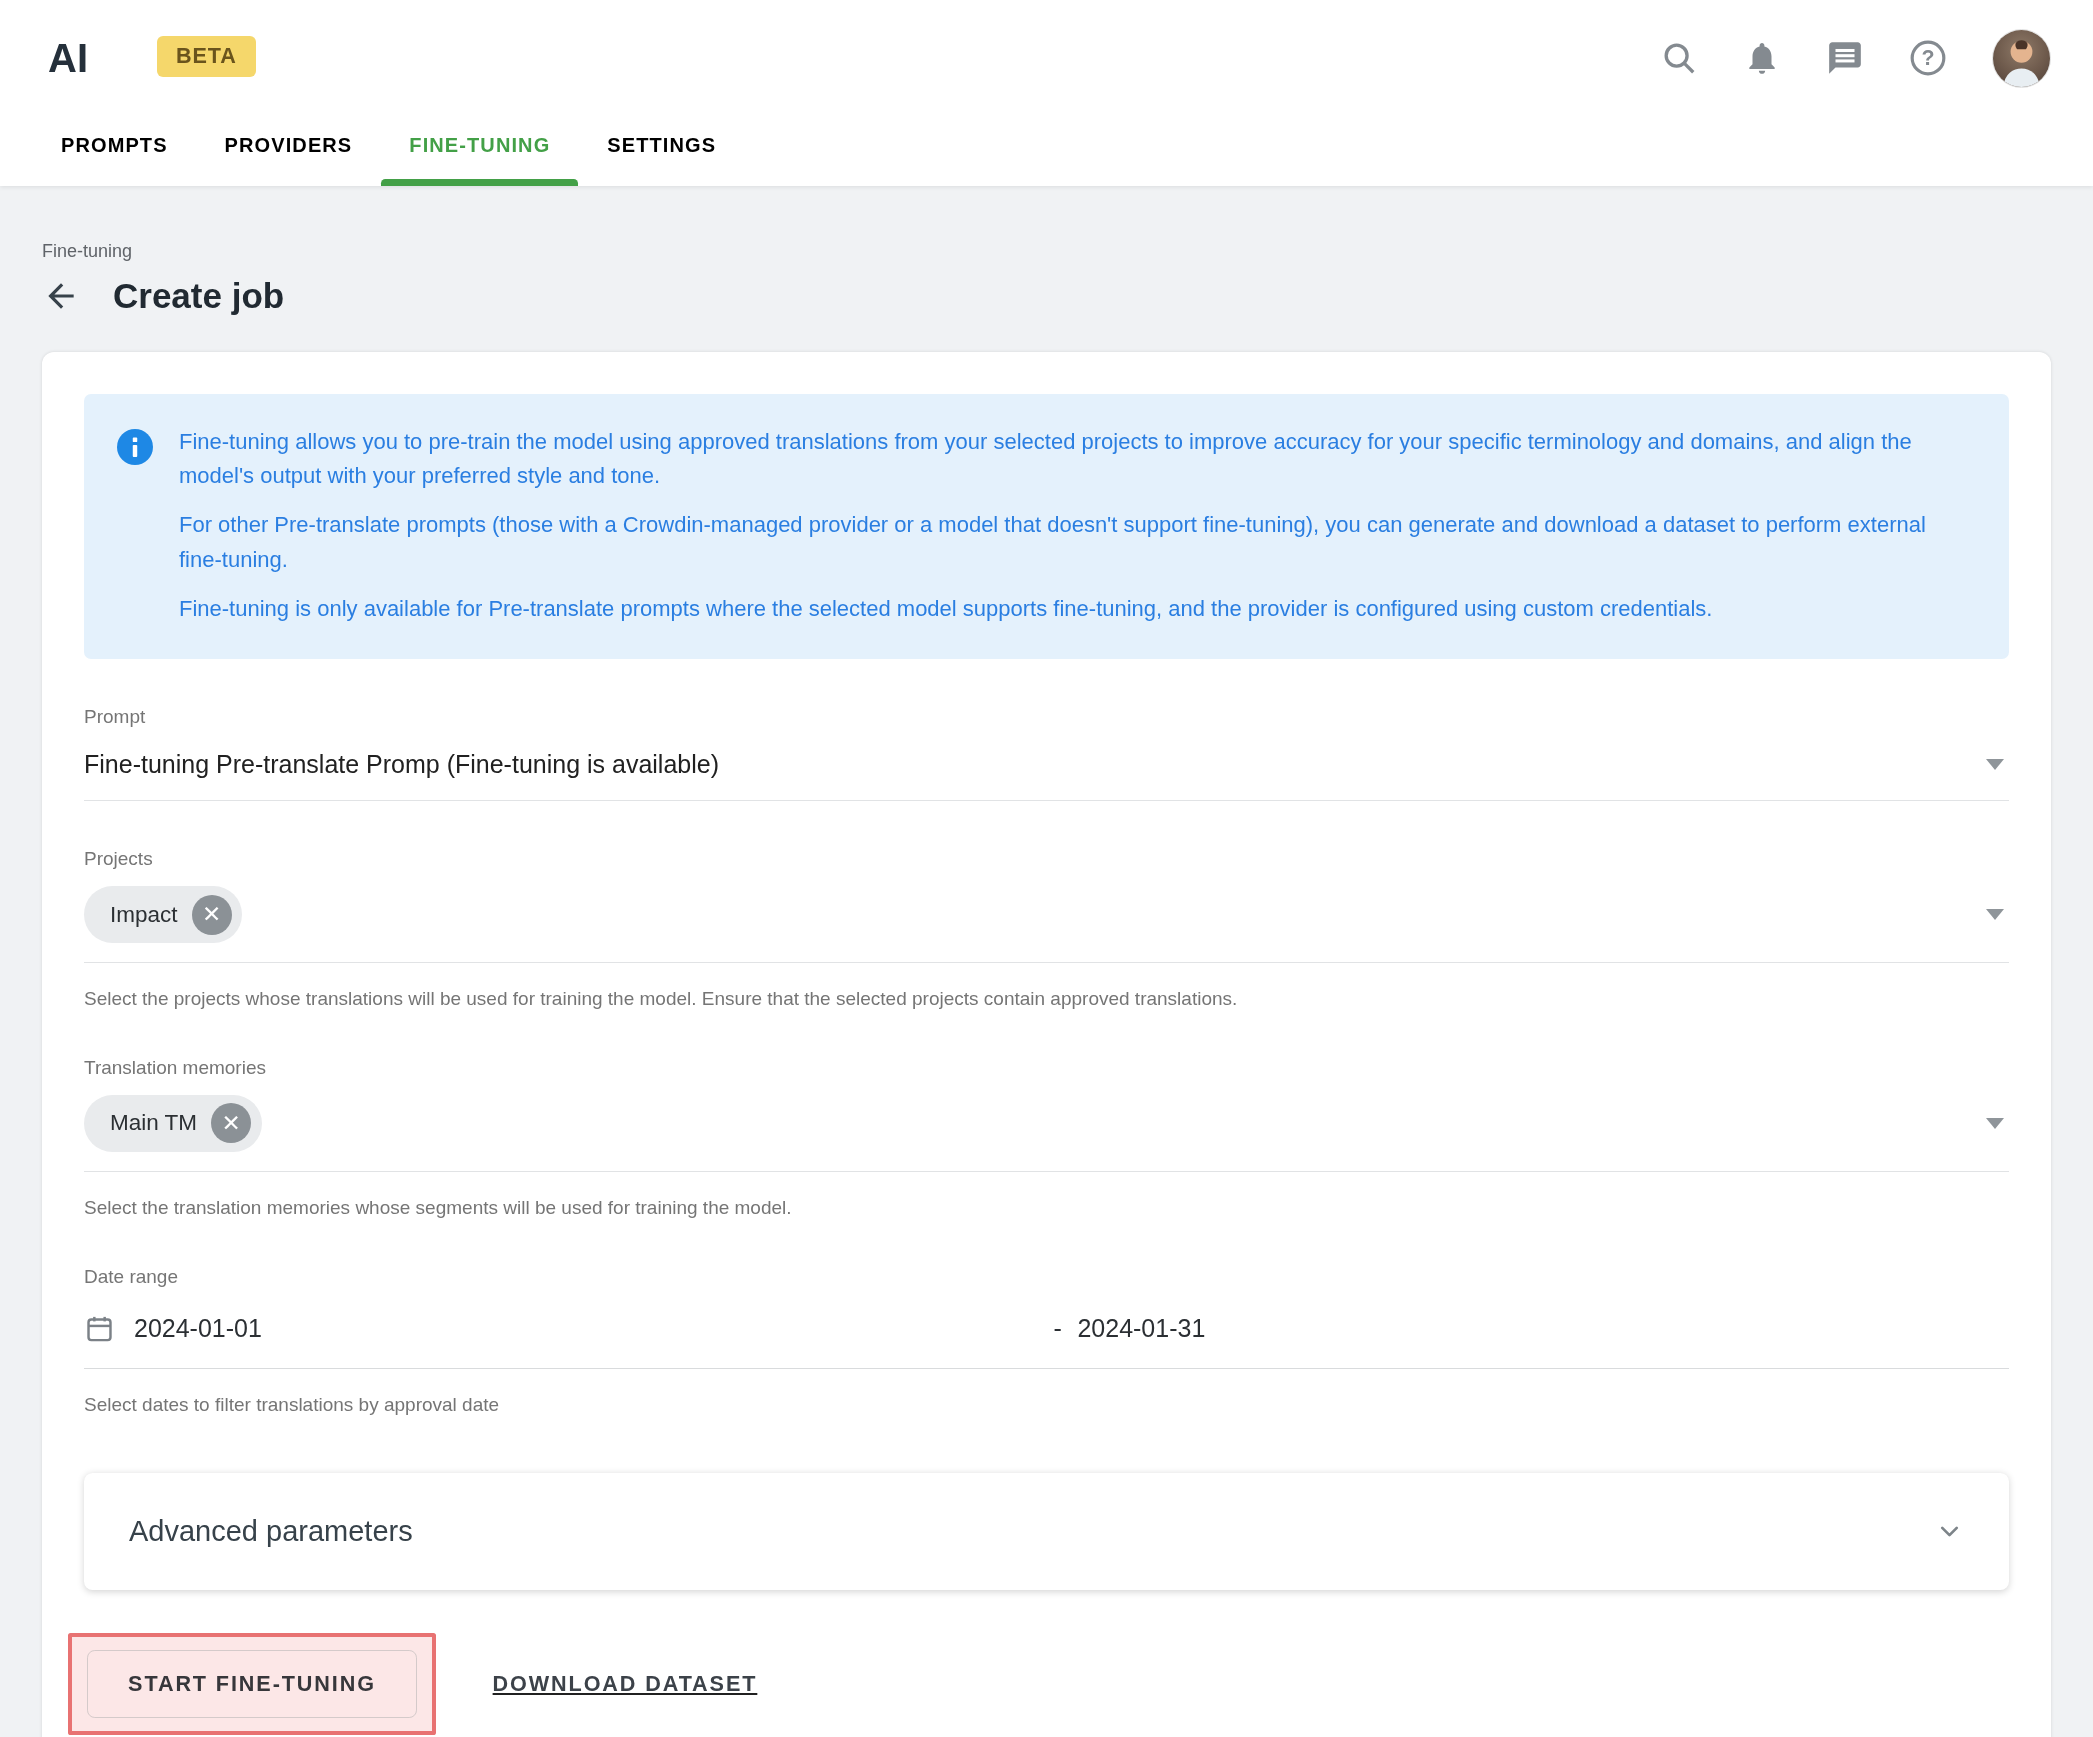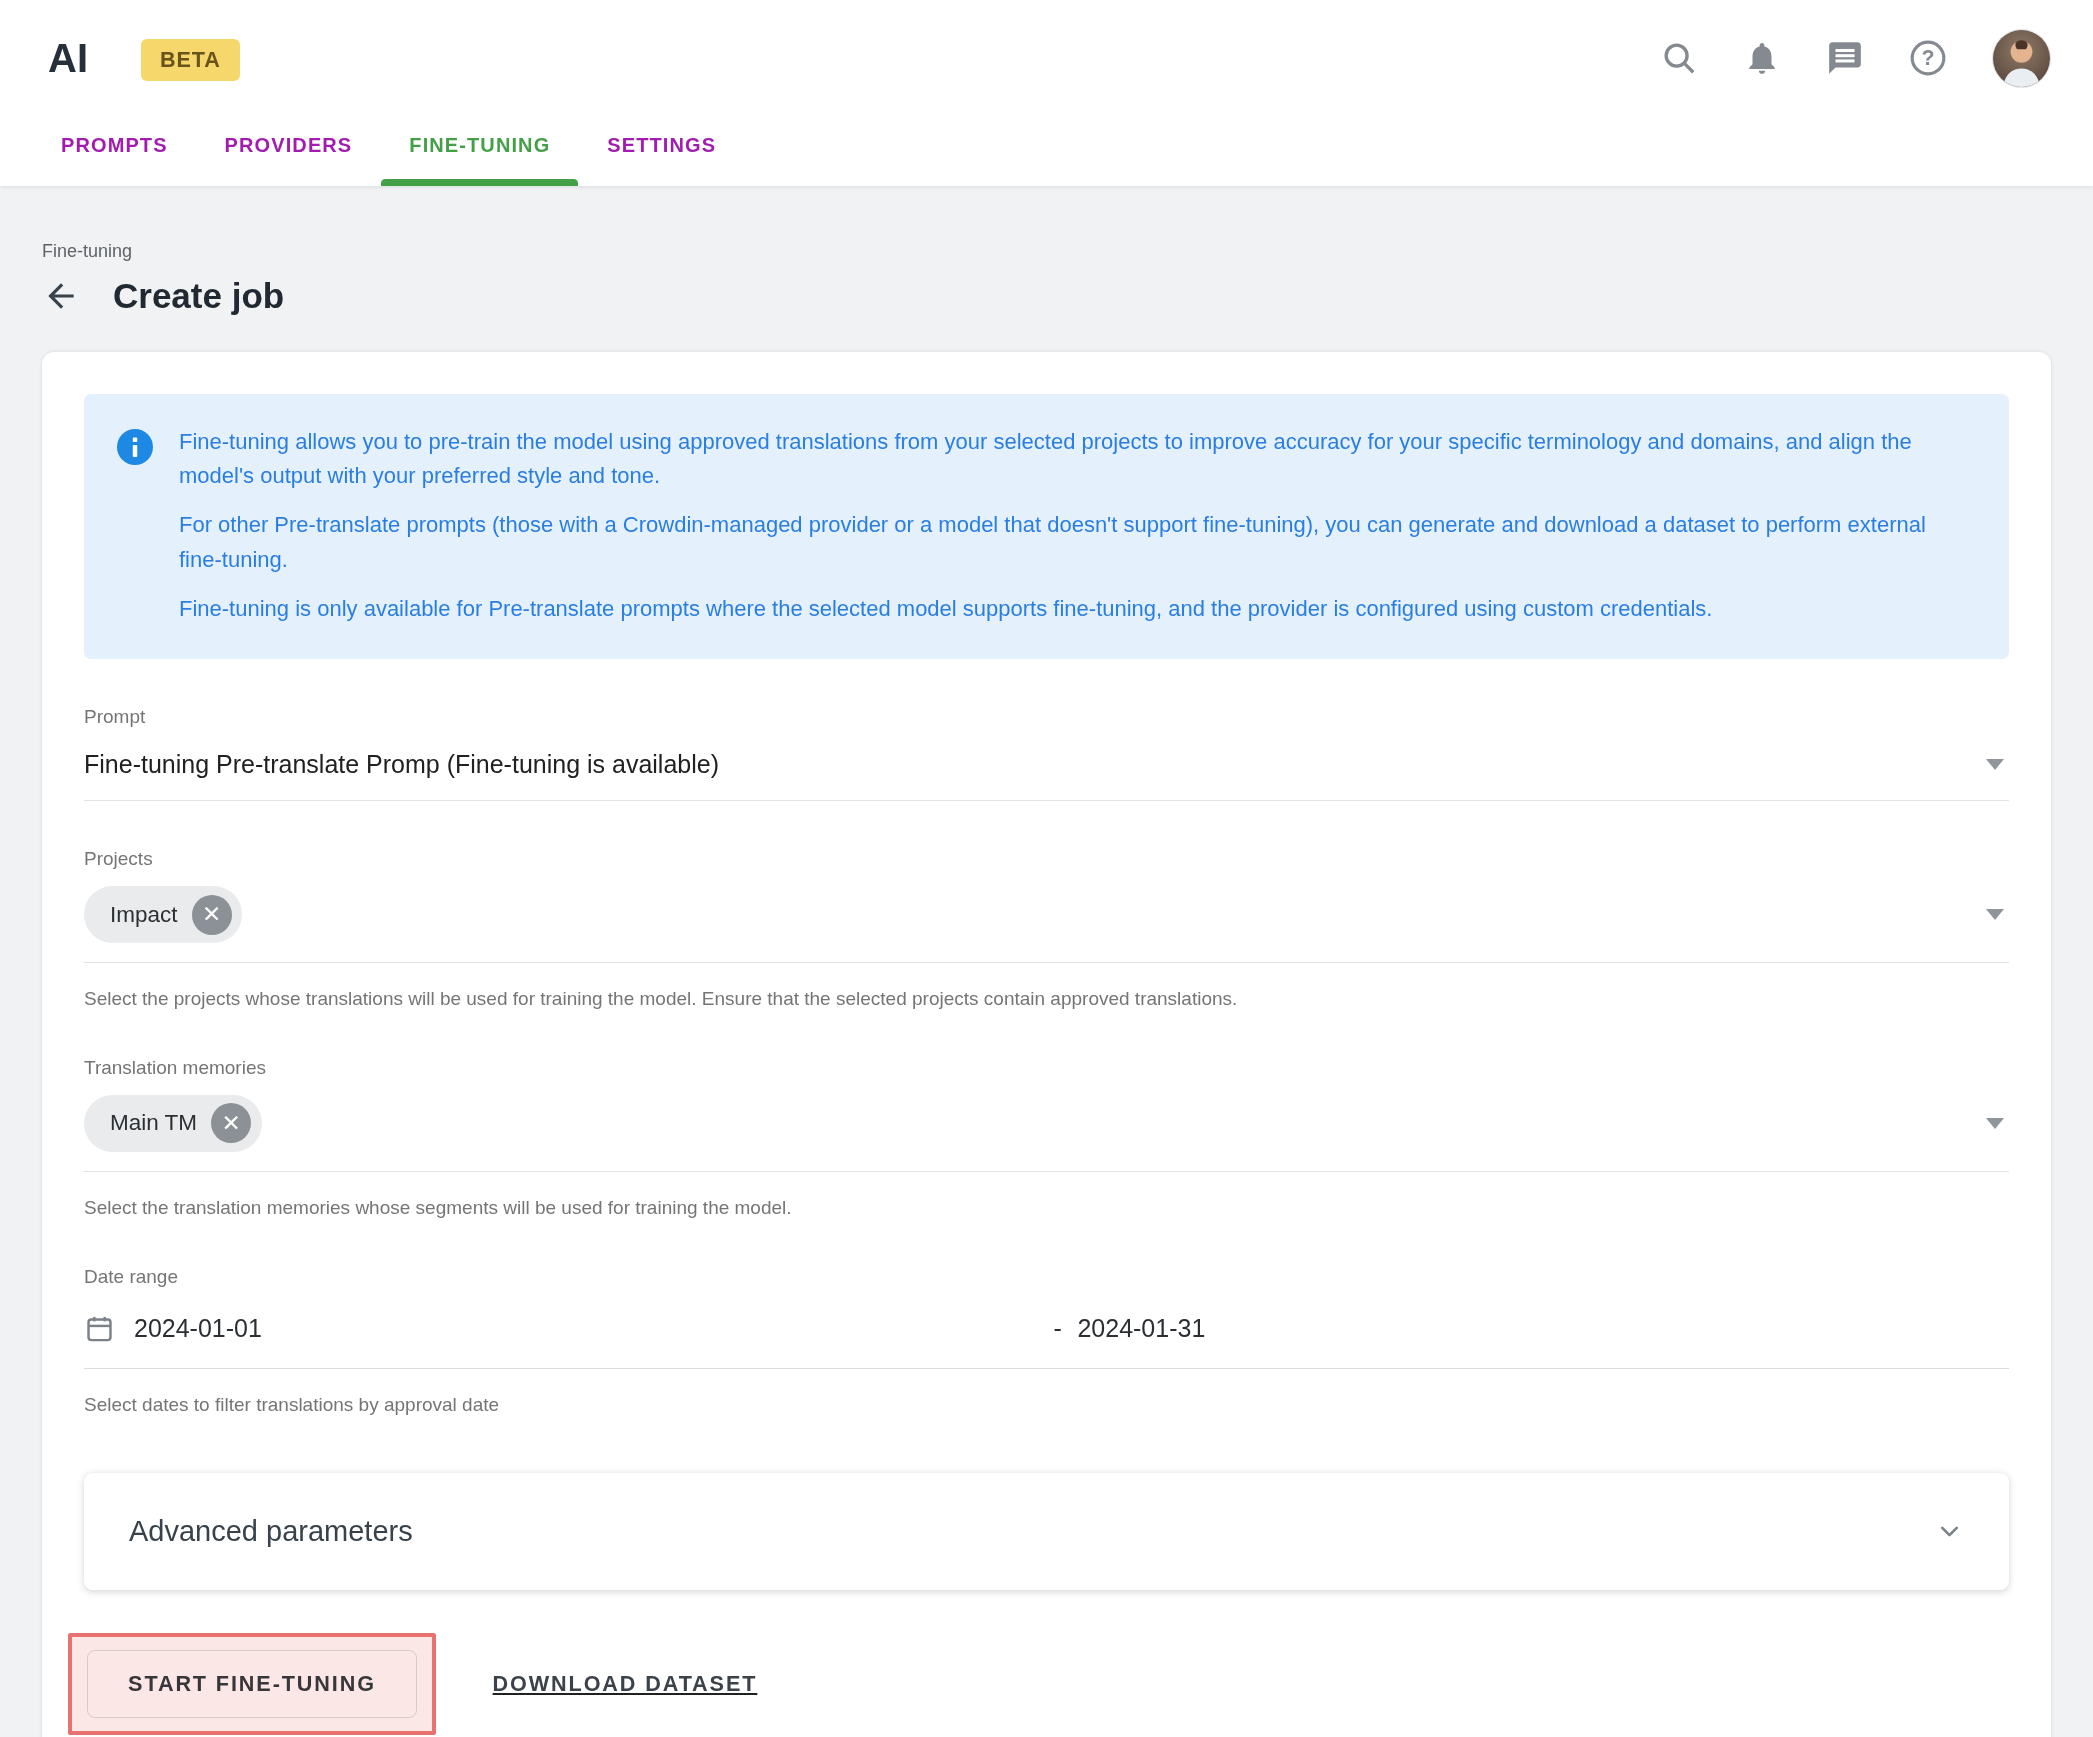--- a/index.html
+++ b/index.html
@@ -15,36 +15,36 @@
   .header {
     background:#ffffff;
     box-shadow:0 1.7px 4.3px rgba(0,0,0,0.08);
     position:relative;
     z-index:5;
   }
   .header-top {
     display:flex; justify-content:space-between; align-items:center;
     padding:19px 42px 0 48px; height:97px;
   }
-  .logo-wrap { display:flex; align-items:flex-end; gap:33px; }
+  .logo-wrap { display:flex; align-items:flex-start; gap:49px; }
   .logo-text { font-size:40px; font-weight:700; color:#25303b; letter-spacing:0; }
   .beta-badge {
     background:#f5d76b; color:#6a541c; font-size:21.6px; font-weight:700;
     letter-spacing:0.9px; border-radius:6px; padding:7.8px 19px;margin-left:20px;
   }
   .header-icons { display:flex; align-items:center; gap:45px; }
   .hicon { width:38px; height:38px; cursor:pointer; display:block; }
   .hicon svg { width:38px; height:38px; display:block; }
   .avatar { width:59px; height:59px; border-radius:50%; overflow:hidden; cursor:pointer; border:0.9px solid #e0e0e0; }
   .avatar svg { width:100%; height:100%; display:block; }
 
   .tabs { display:flex; gap:57px; padding:22.5px 0 0 61px; height:89px; }
   .tab {
     position:relative; font-size:20px; font-weight:700; letter-spacing:1.1px;
-    color:#a21caf; cursor:pointer; padding:12px 0 26px; background:none; border:none;
+    color:#000000; cursor:pointer; padding:12px 0 26px; background:none; border:none;
     font-family:"Liberation Sans", sans-serif;
   }
   .tab.active { color:#43a047; }
   .tab.active .tab-bar {
     position:absolute; left:-28px; right:-28px; bottom:0; height:7px;
     background:#43a047; border-radius:4.3px 4.3px 0 0;
   }
 
   
   .main { padding:0 42px; }

